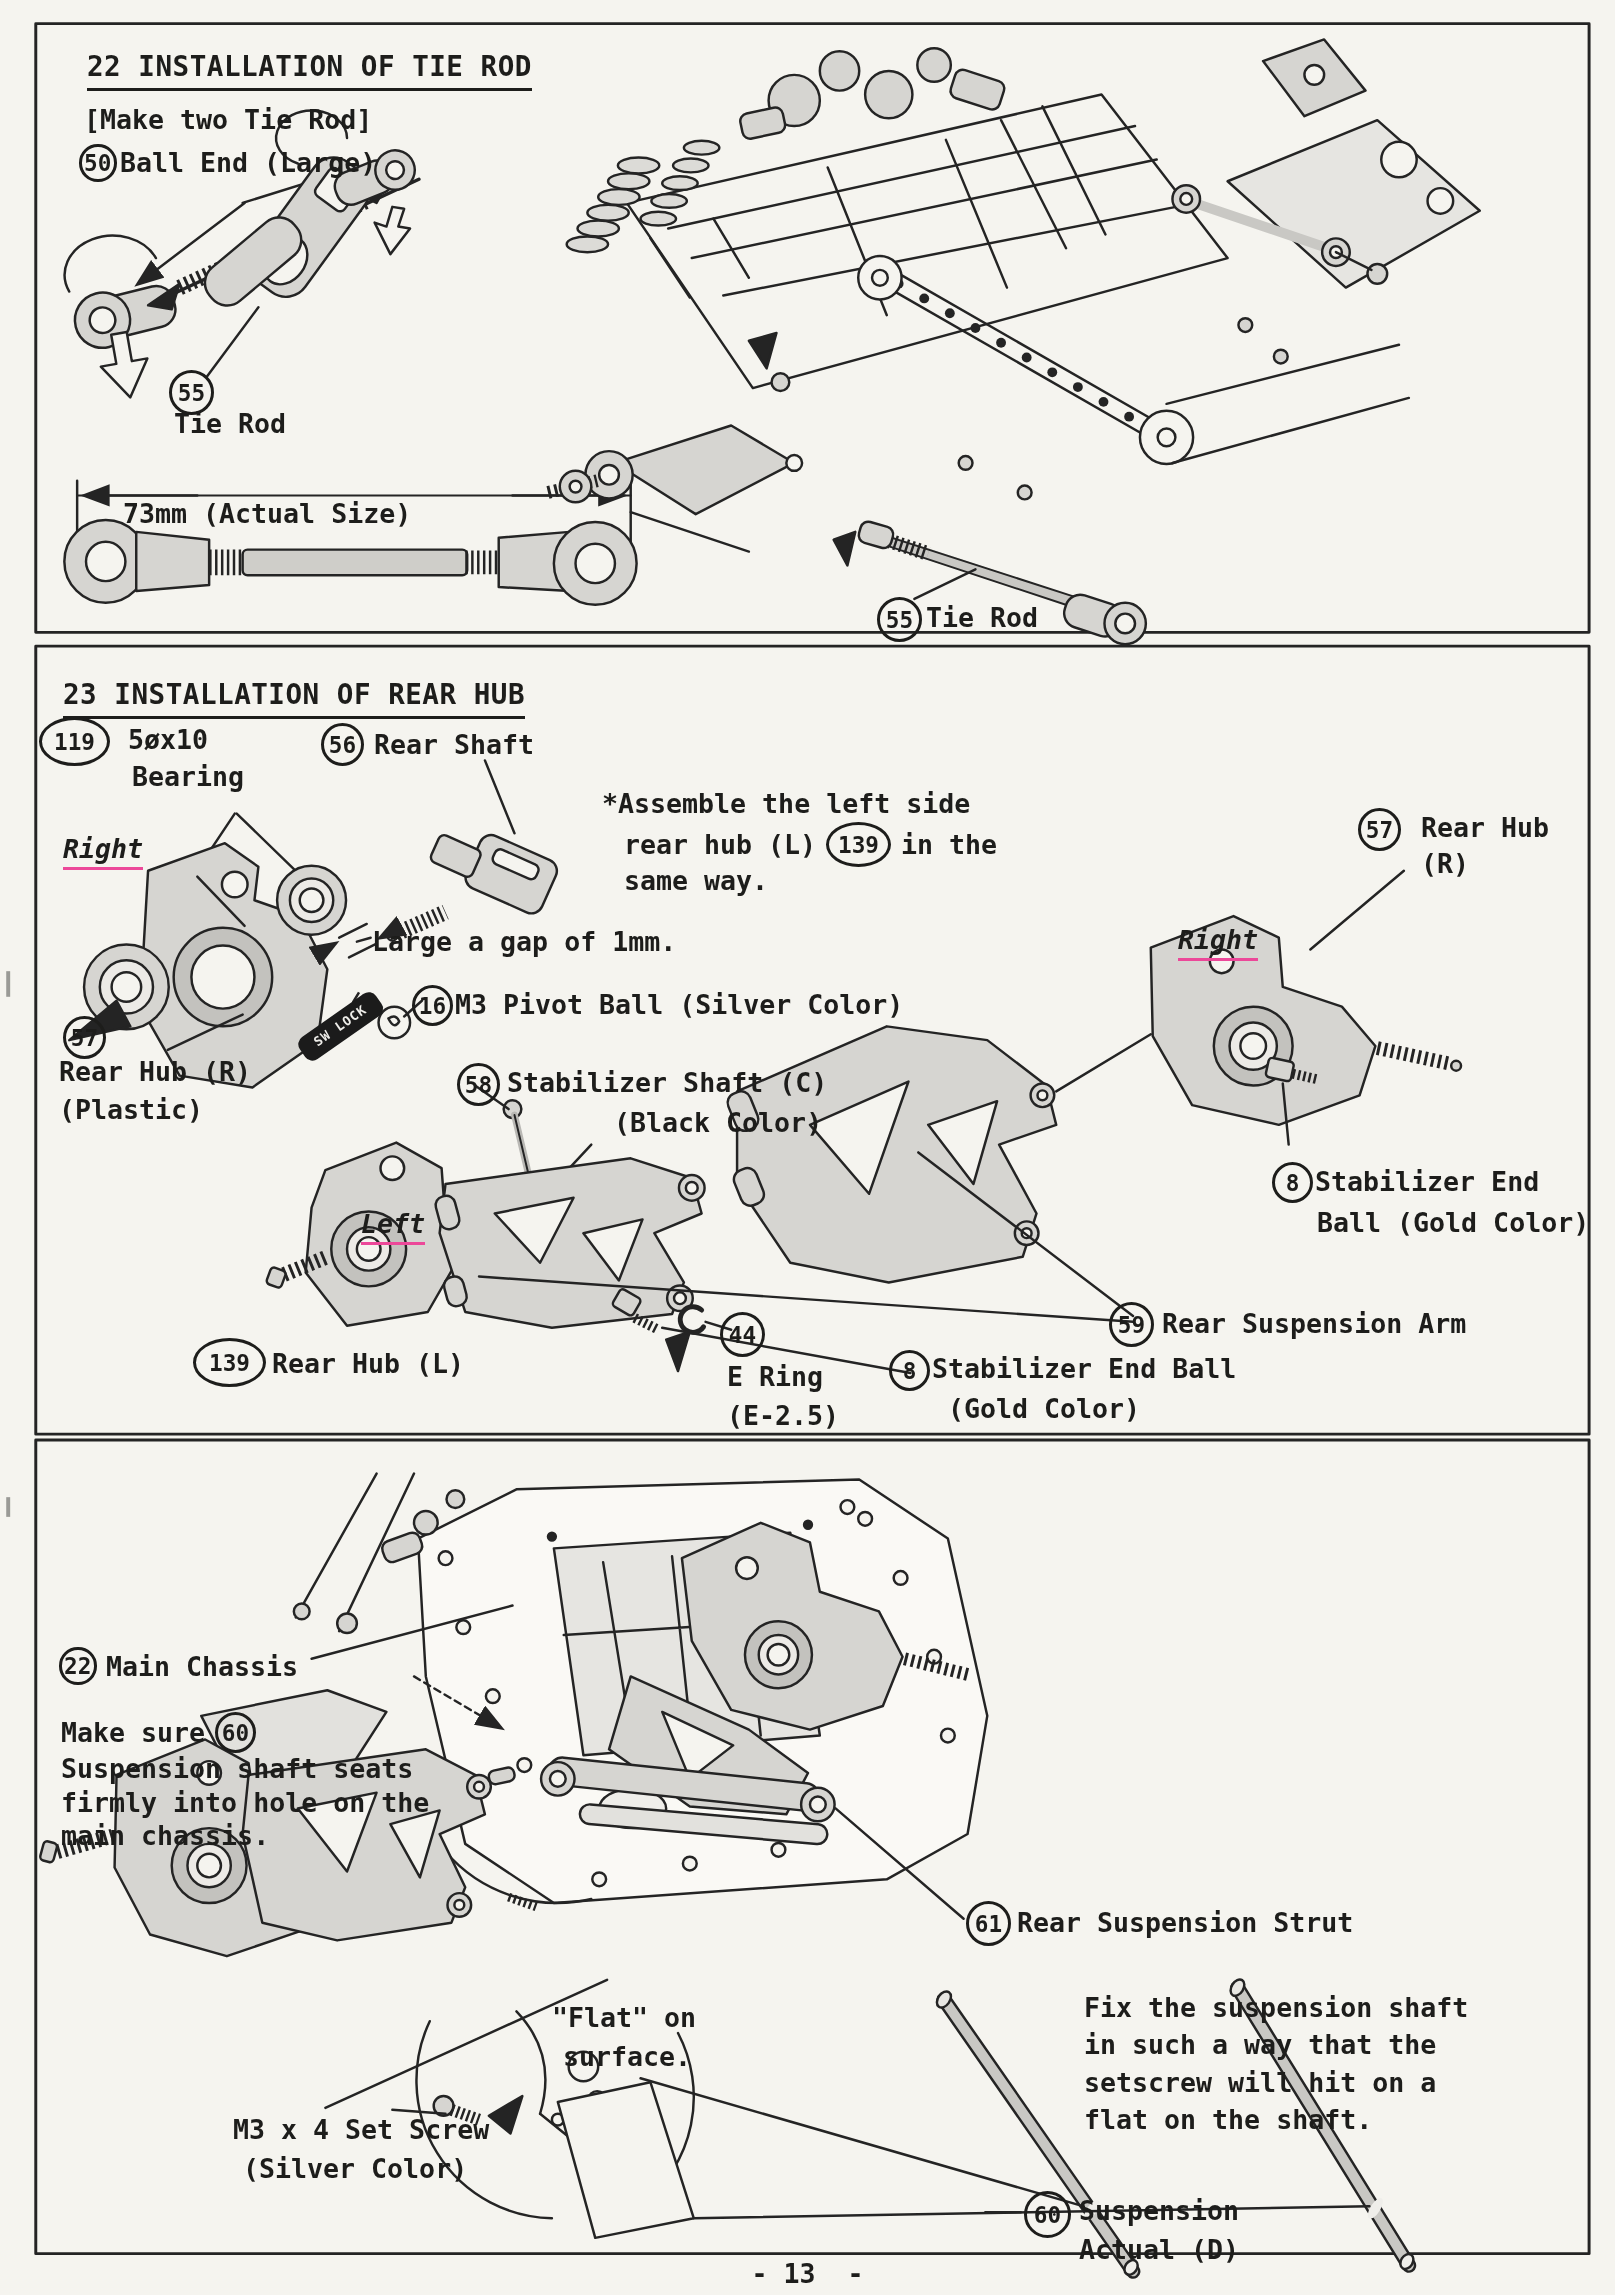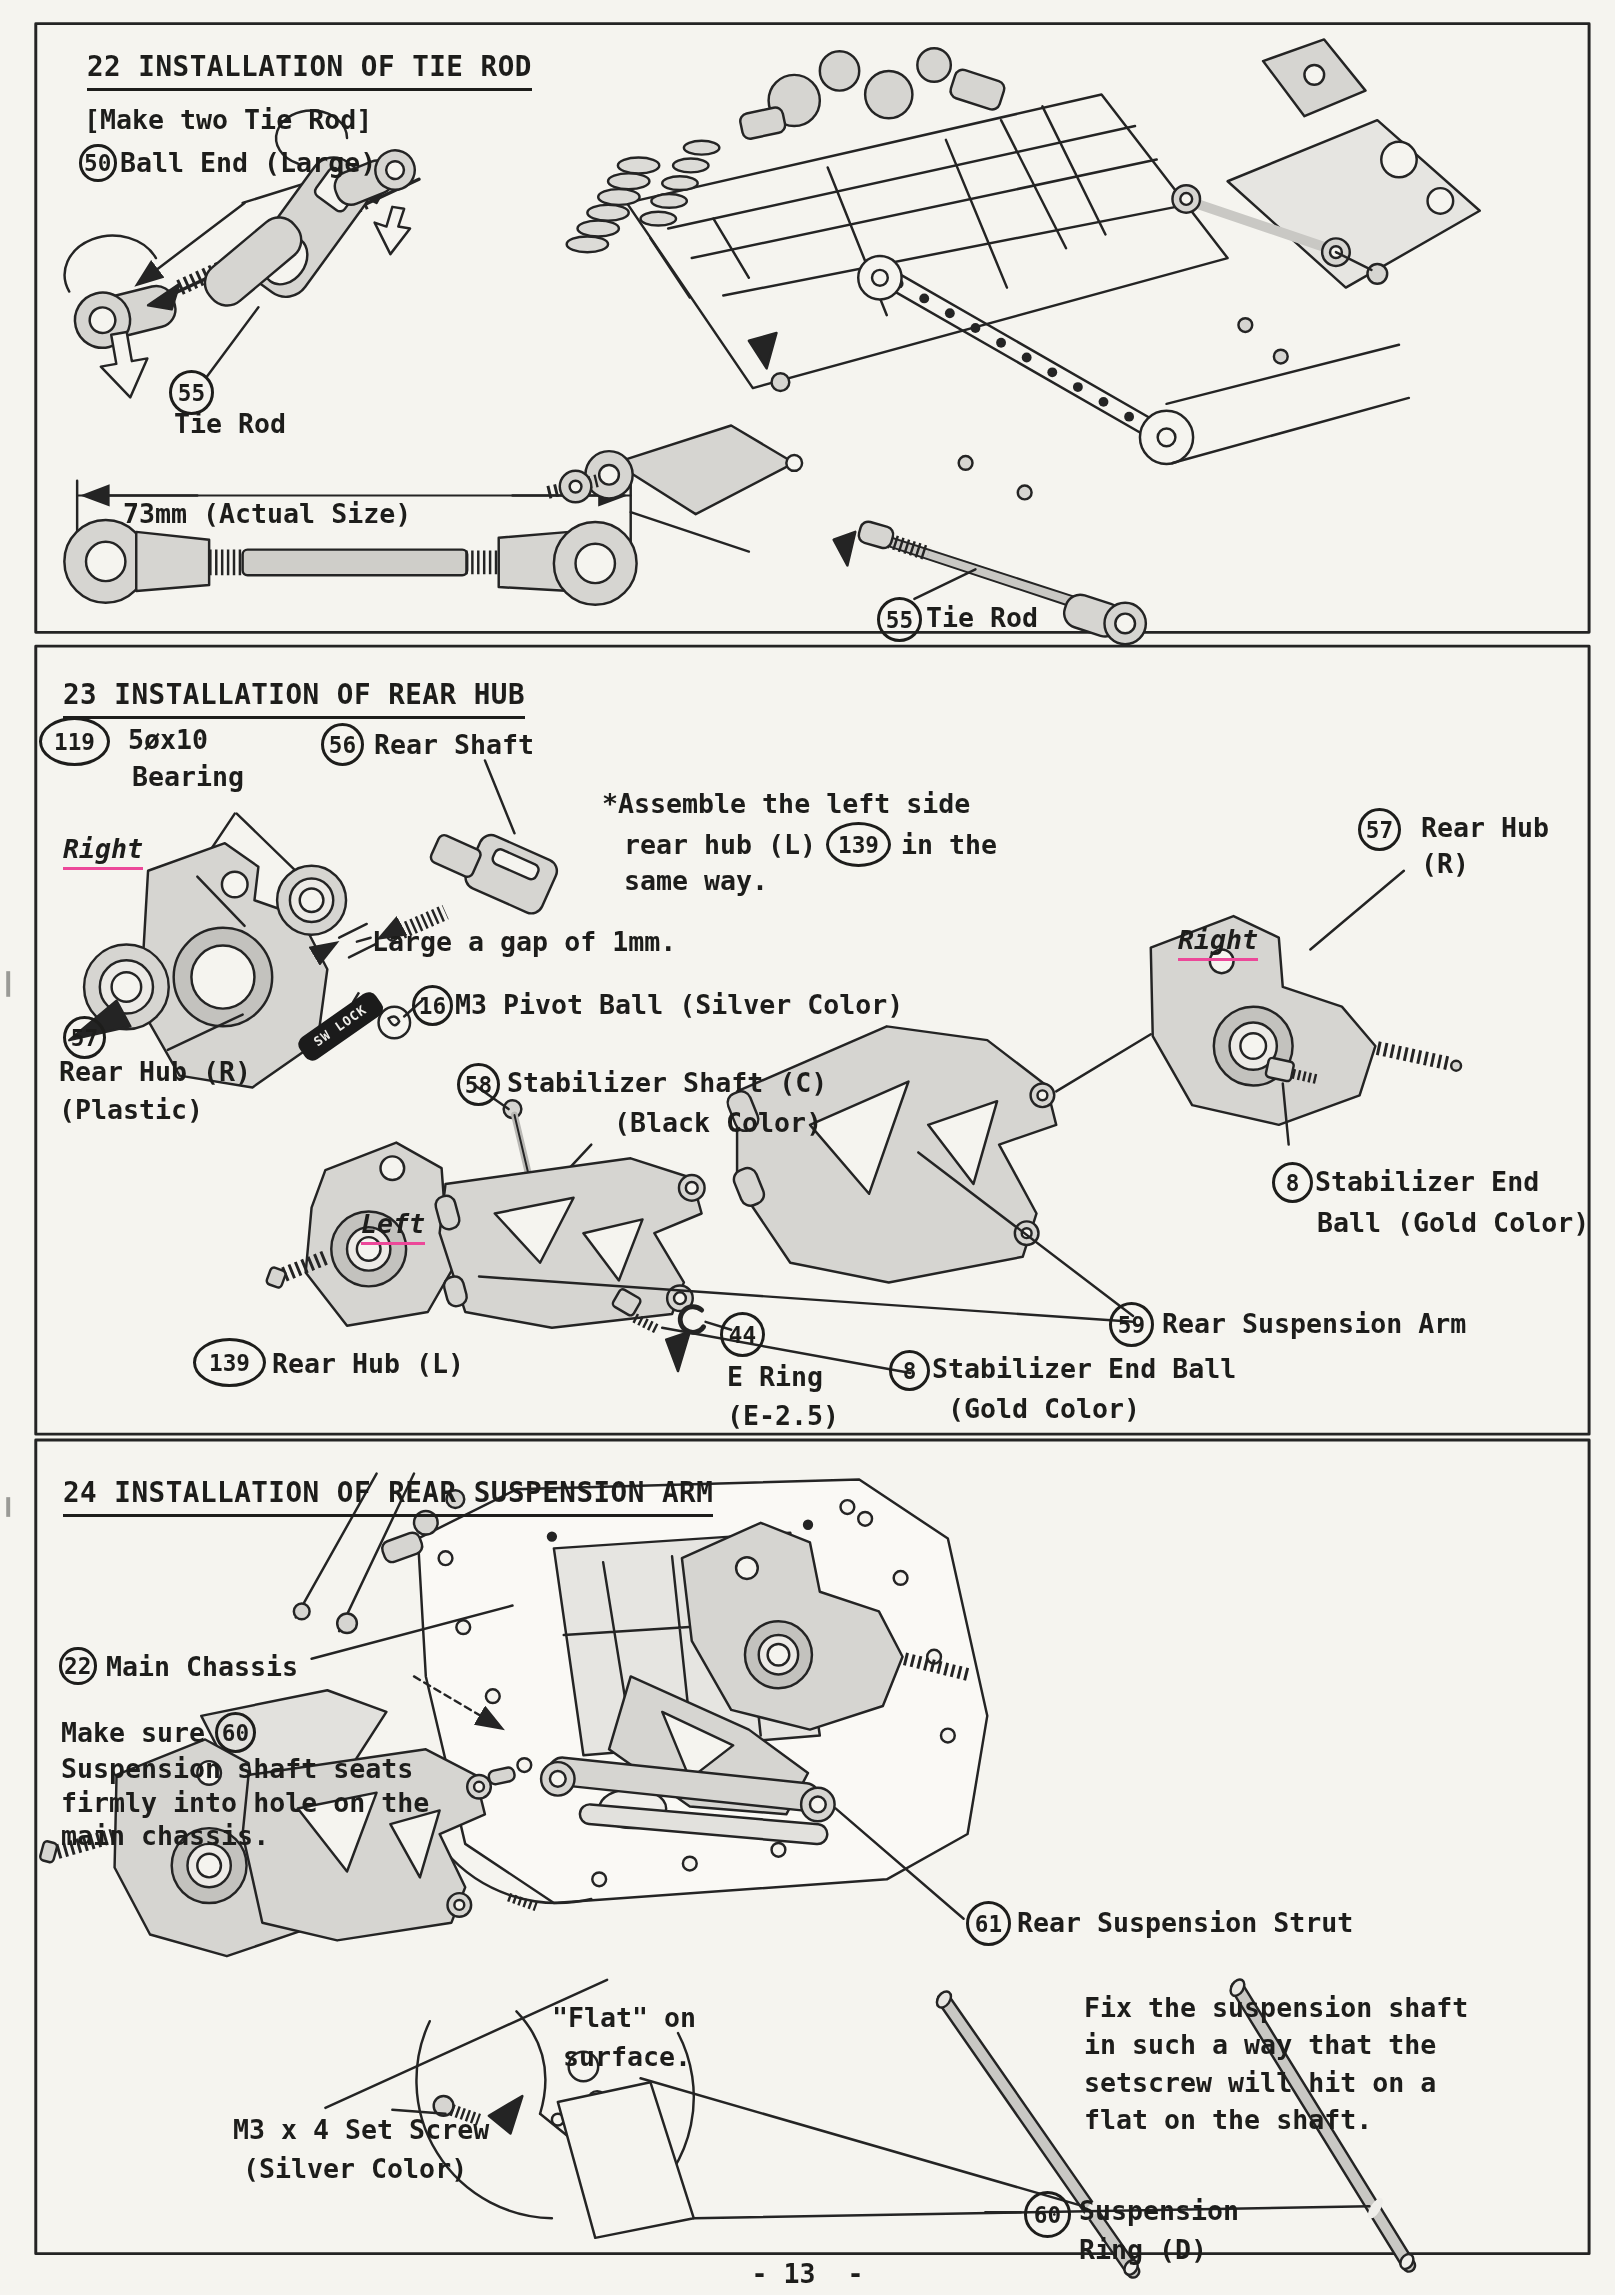--- a/index.html
+++ b/index.html
@@ -435,21 +435,20 @@
 <span class="cn" style="left:1272px;top:1162px;width:35px;height:35px">8</span>
 <div class="t" style="left:1315px;top:1166px">Stabilizer End</div>
 <div class="t" style="left:1317px;top:1207px">Ball (Gold Color)</div>
 <span class="cn" style="left:1109px;top:1302px;width:39px;height:39px">59</span>
 <div class="t" style="left:1162px;top:1308px">Rear Suspension Arm</div>
 <span class="cn" style="left:889px;top:1350px;width:35px;height:35px">8</span>
 <div class="t" style="left:932px;top:1353px">Stabilizer End Ball</div>
 <div class="t" style="left:948px;top:1393px">(Gold Color)</div>
 <div class="swl">SW LOCK</div>
 
-<div class="t" style="left:63px;top:1476px"><span class="hd">24 INSTALLATION OF REAR SUSPENSION ARM</span></div>
 <span class="cn" style="left:59px;top:1647px;width:31.5px;height:31.5px">22</span>
 <div class="t" style="left:106px;top:1651px">Main Chassis</div>
 <div class="row" style="left:61px;top:1712px">
   <span class="t2">Make sure</span>
   <span class="cni" style="width:35px;height:35px">60</span>
 </div>
 <div class="t" style="left:61px;top:1753px">Suspension shaft seats</div>
 <div class="t" style="left:61px;top:1787px">firmly into hole on the</div>
 <div class="t" style="left:61px;top:1820px">main chassis.</div>
 <span class="cn" style="left:966px;top:1901px;width:39px;height:39px">61</span>
@@ -457,18 +456,18 @@
 <div class="t" style="left:1084px;top:1992px">Fix the suspension shaft</div>
 <div class="t" style="left:1084px;top:2029px">in such a way that the</div>
 <div class="t" style="left:1084px;top:2067px">setscrew will hit on a</div>
 <div class="t" style="left:1084px;top:2104px">flat on the shaft.</div>
 <div class="t" style="left:552px;top:2002px">"Flat" on</div>
 <div class="t" style="left:563px;top:2041px">surface.</div>
 <div class="t" style="left:233px;top:2114px">M3 x 4 Set Screw</div>
 <div class="t" style="left:243px;top:2153px">(Silver Color)</div>
 <span class="cn" style="left:1024px;top:2191px;width:41px;height:41px">60</span>
 <div class="t" style="left:1079px;top:2195px">Suspension</div>
-<div class="t" style="left:1079px;top:2234px">Ring (D)</div>
+<div class="t" style="left:1079px;top:2234px">Actual (D)</div>
 
 <div class="t" style="left:699px;top:2258px;width:217px;text-align:center">- 13  -</div>
 
 </div>
 
 
 </body></html>

